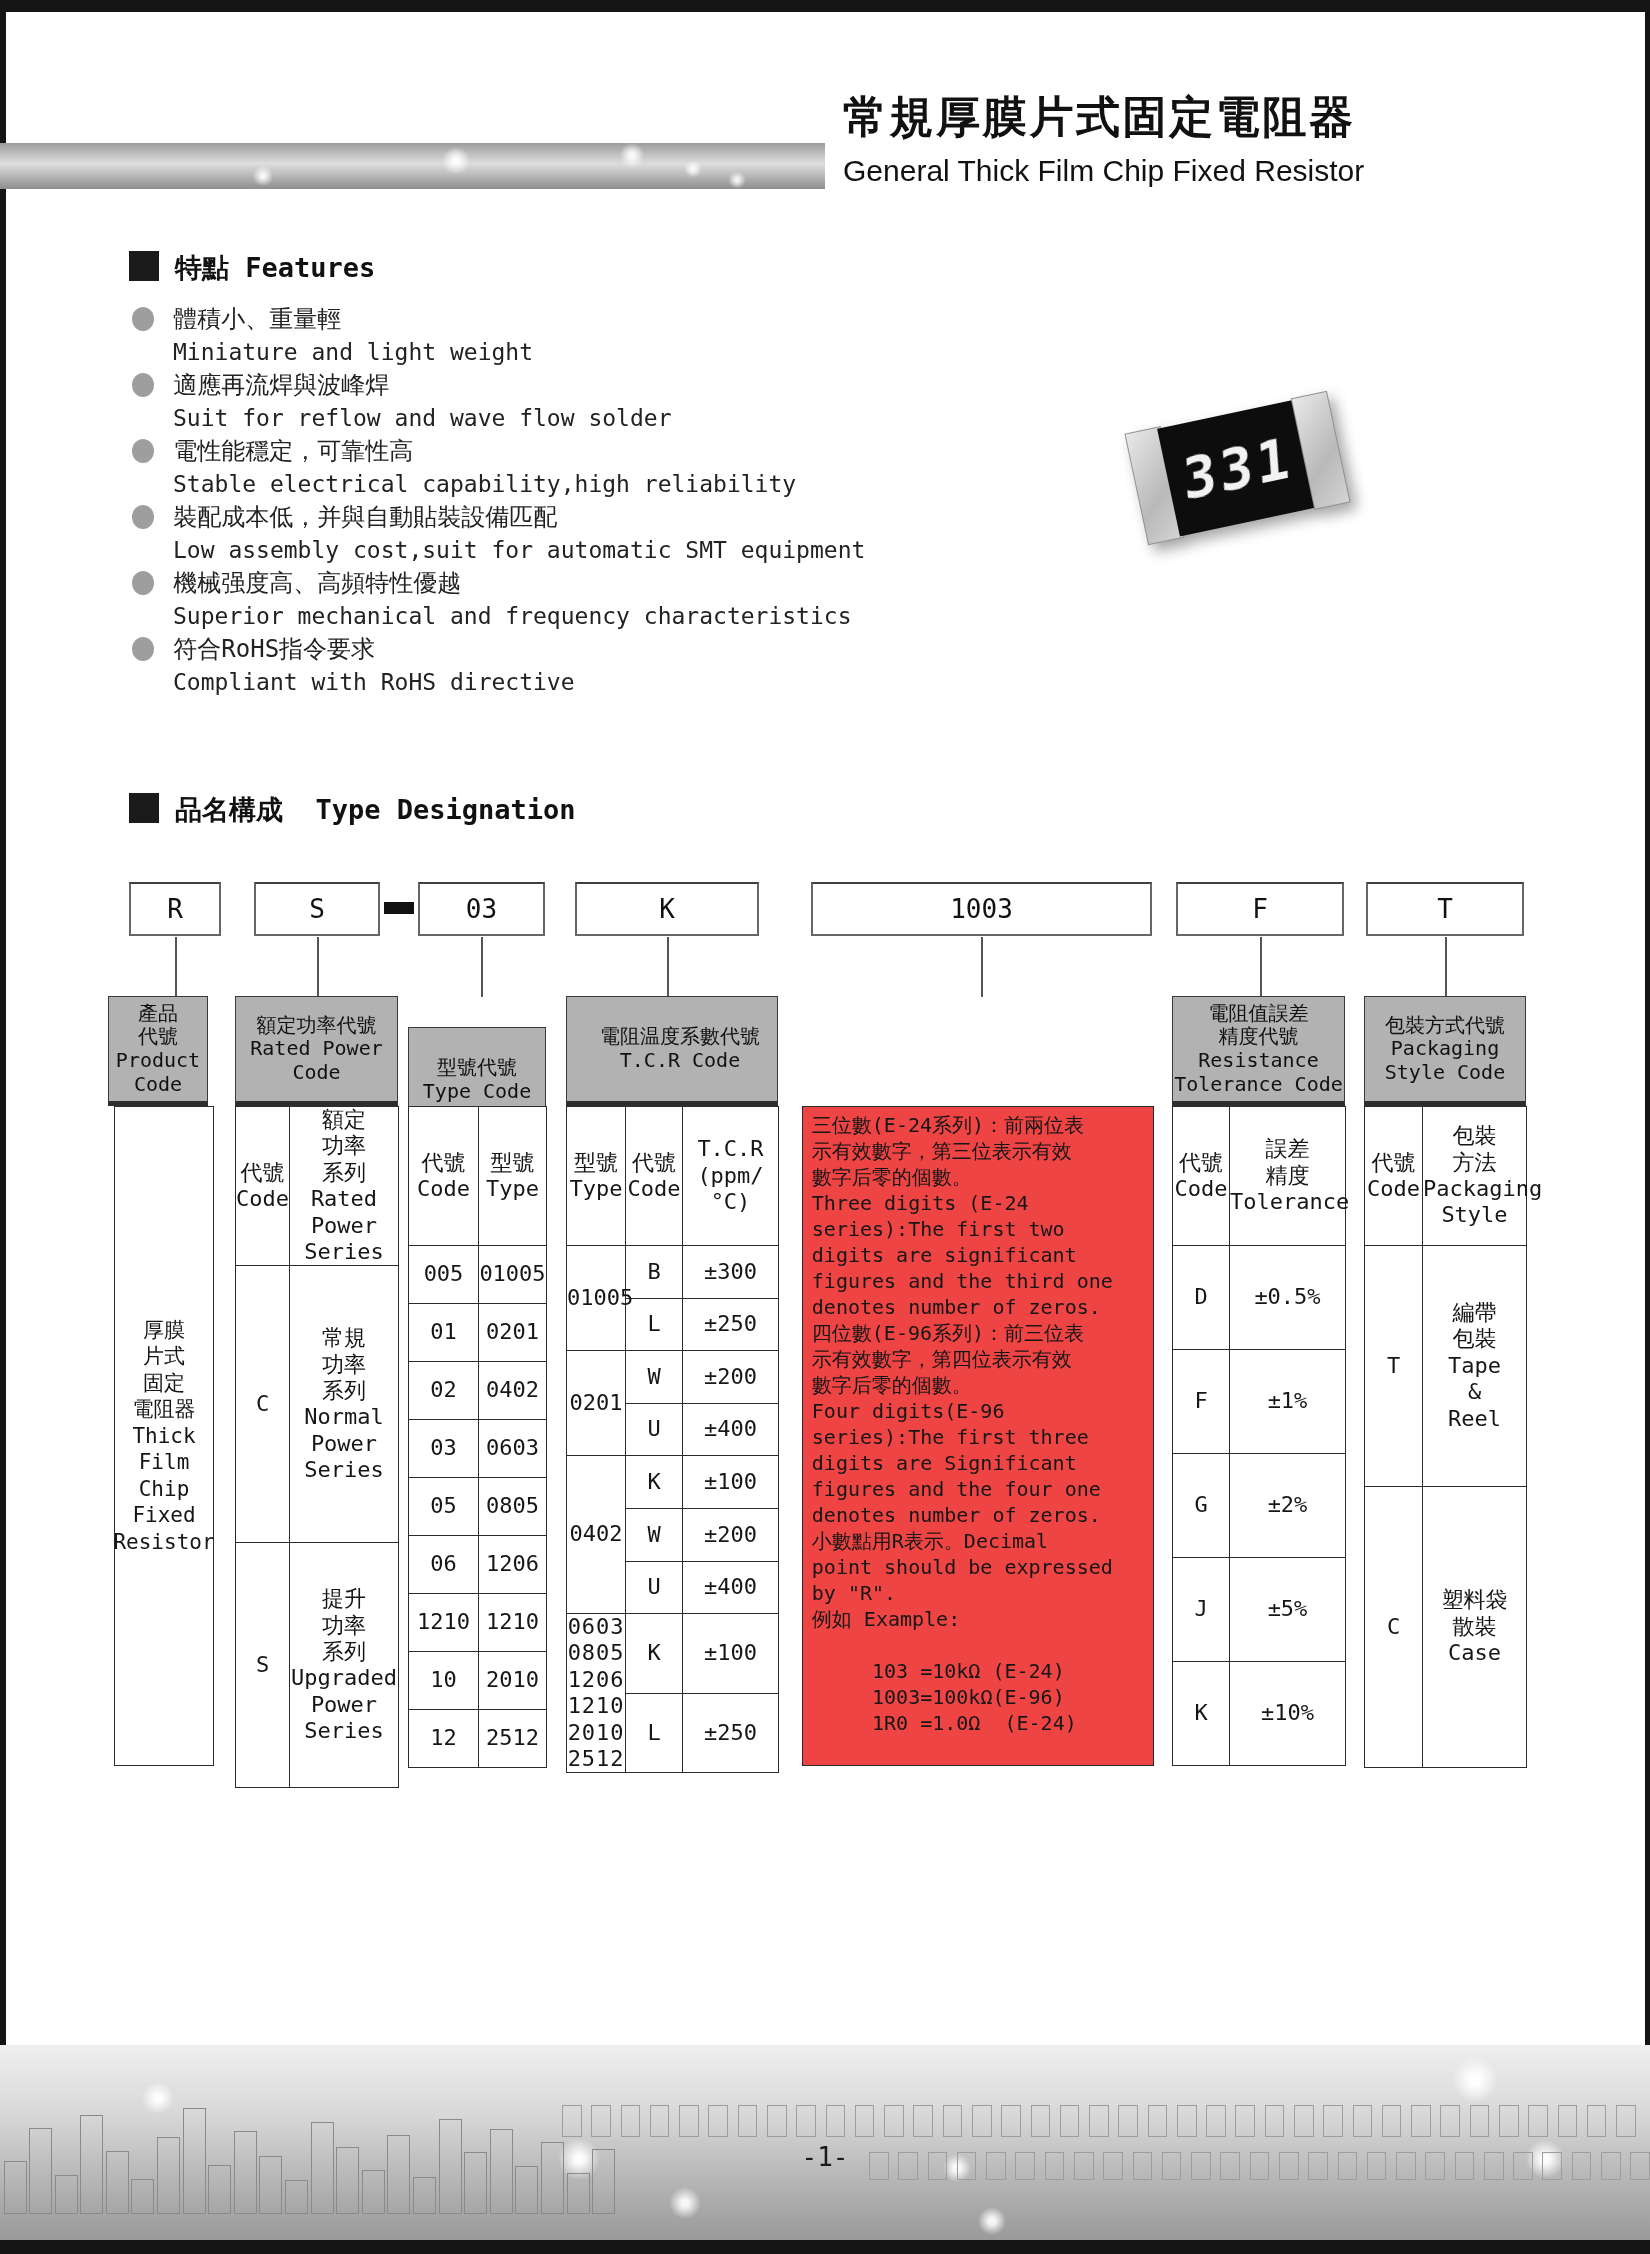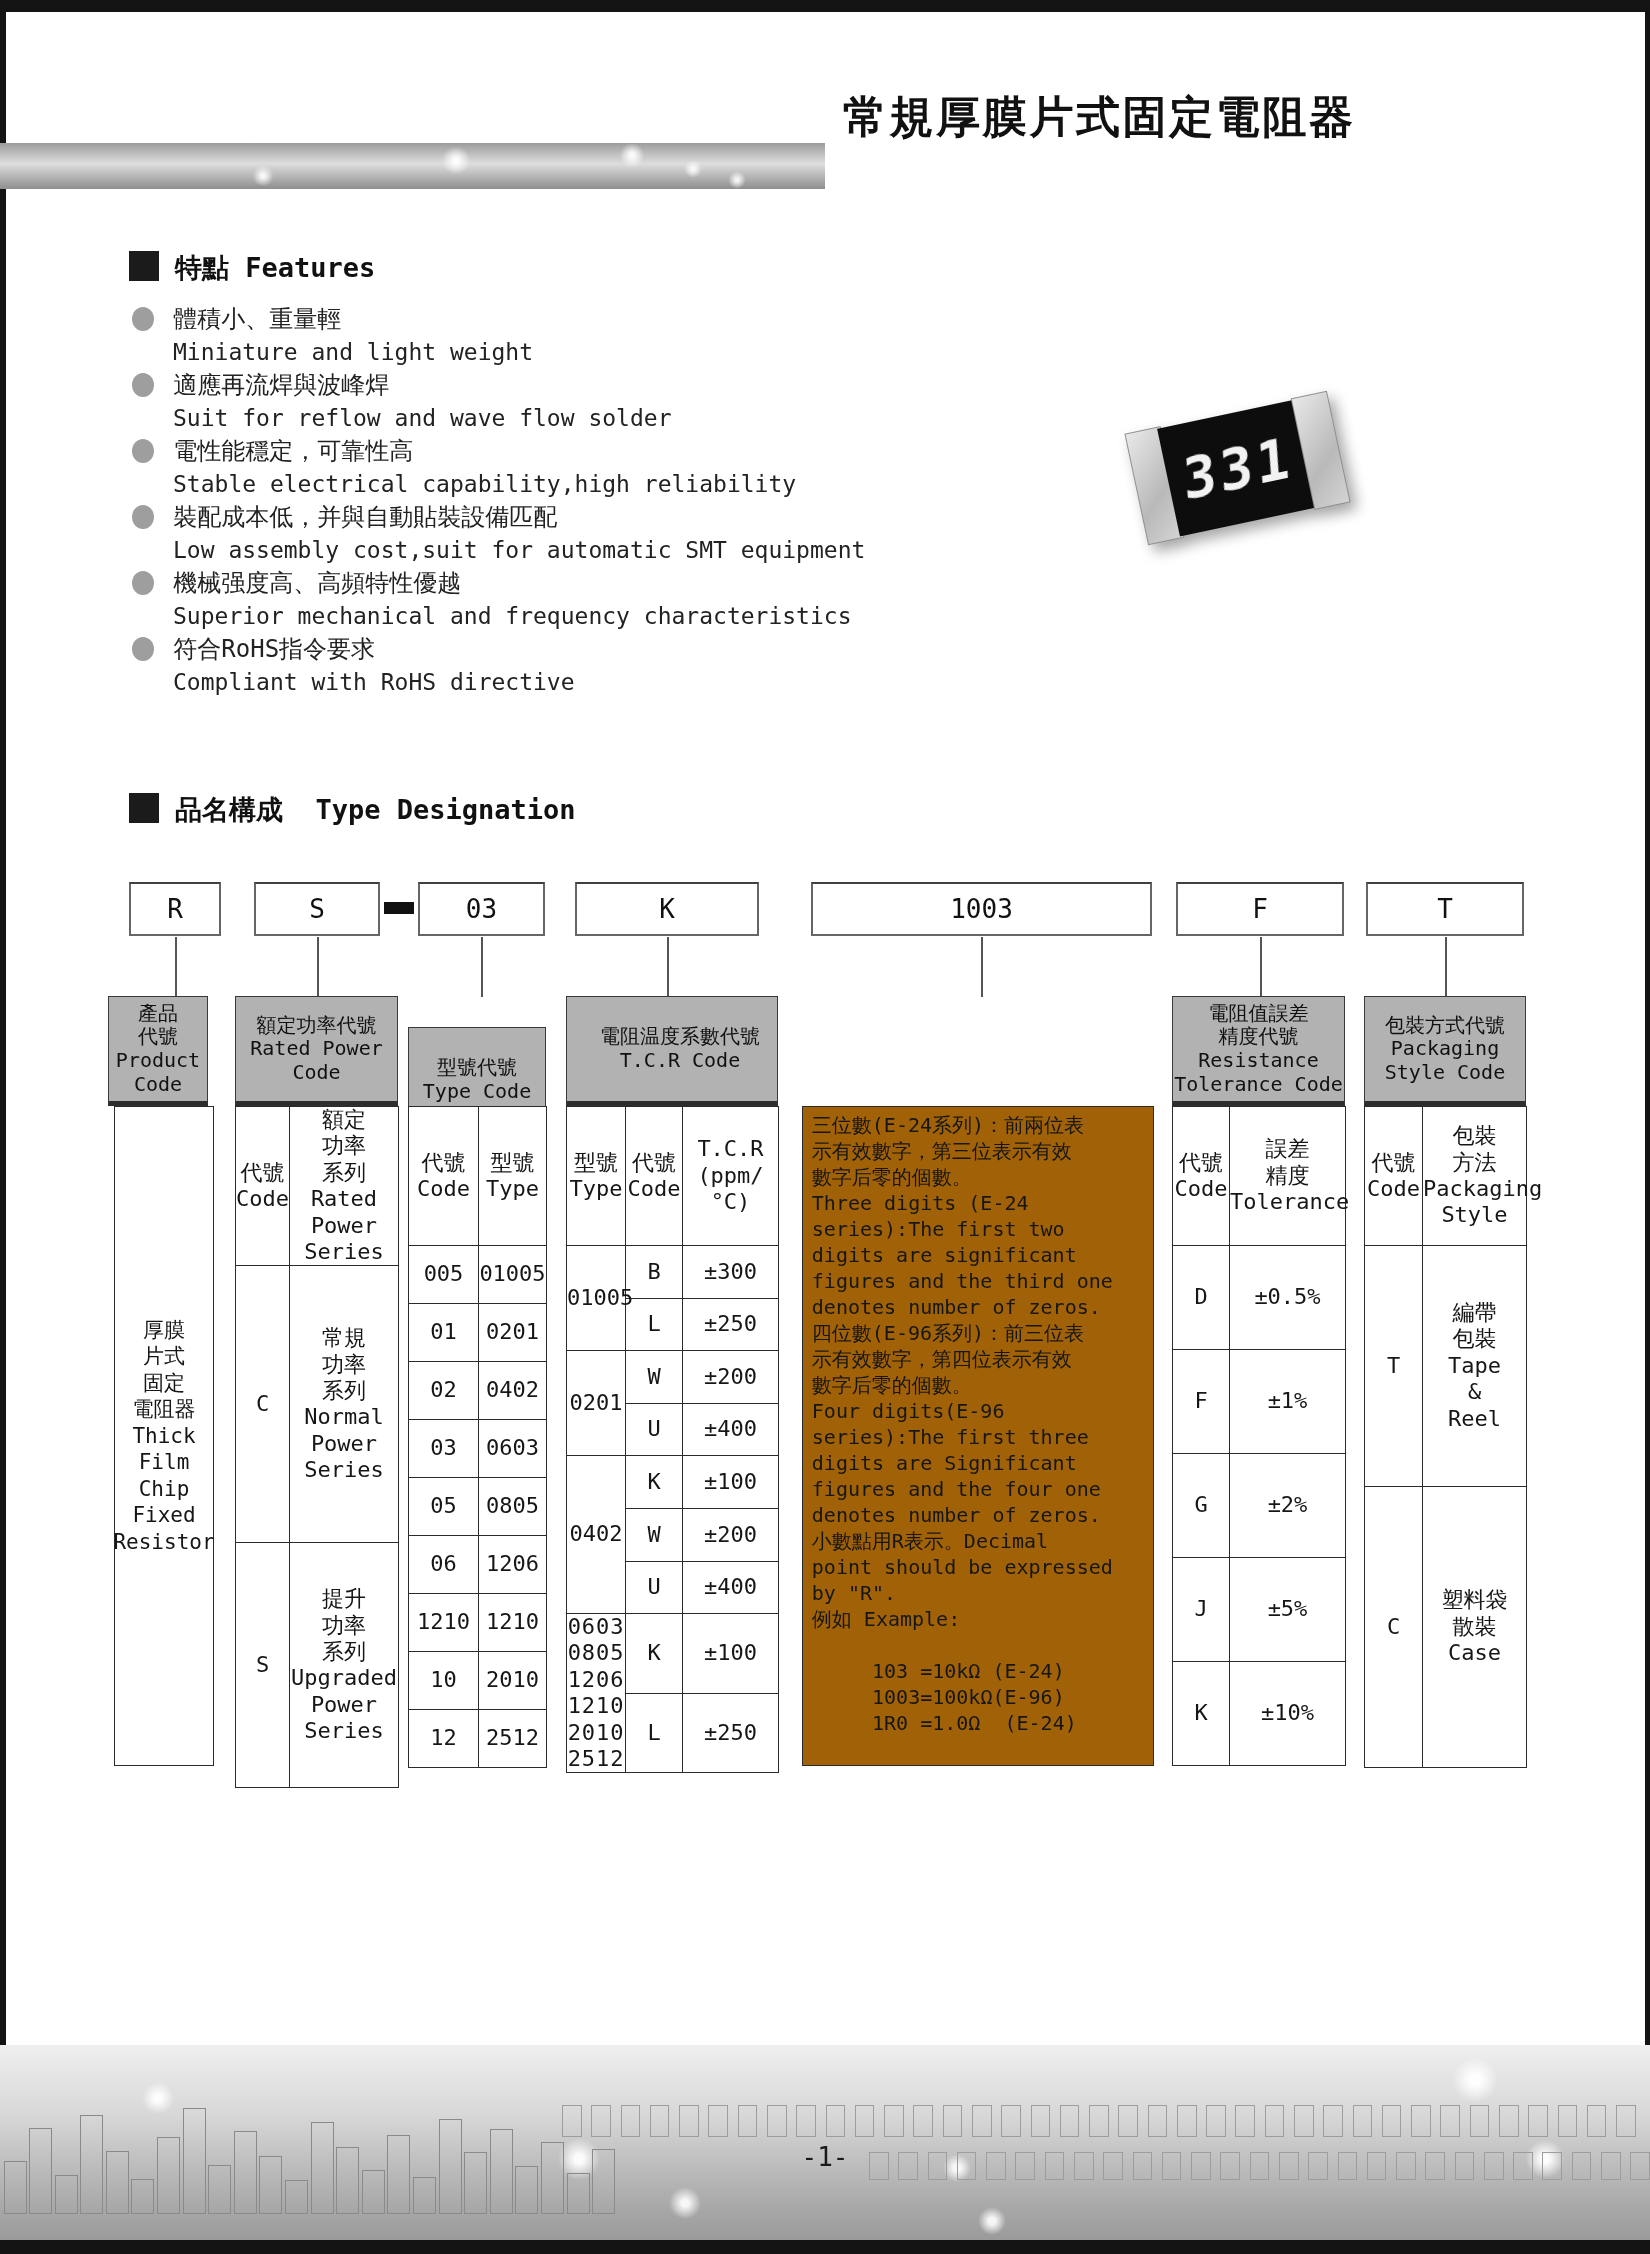--- a/index.html
+++ b/index.html
@@ -50,21 +50,21 @@
   table.grid{position:absolute;top:1106px;border-collapse:collapse;table-layout:fixed;}
   table.grid td{border:1.8px solid #2b2b2b;background:#fff;text-align:center;vertical-align:middle;
                 white-space:pre-line;font-size:22px;line-height:1.2;color:#161616;padding:0;}
   td.sub{font-size:18.4px;line-height:1.22;}
   td.big{font-size:27px;}
   td.small6{font-size:19.3px;line-height:1.25;}
   td.typemulti{font-size:20px;line-height:1.15;letter-spacing:0.9px;}
   .bigcell{position:absolute;top:1106px;background:#fff;border:1.8px solid #2b2b2b;box-sizing:border-box;
            display:flex;align-items:center;justify-content:center;text-align:center;white-space:pre-line;
            font-size:21px;line-height:1.26;color:#161616;}
-  .txtcell{position:absolute;top:1106px;background:#a16207;border:1.8px solid #2b2b2b;box-sizing:border-box;
+  .txtcell{position:absolute;top:1106px;background:#ef4444;border:1.8px solid #2b2b2b;box-sizing:border-box;
            padding:5.3px 8.8px;text-align:left;white-space:pre-wrap;font-size:20px;line-height:26px;color:#161616;}
   
   .botband{position:absolute;left:0;top:2045px;width:1650px;height:195px;
     background:
       radial-gradient(circle at 158px 53px, rgba(255,255,255,.95) 0 3.5px, rgba(255,255,255,0) 16px),
       radial-gradient(circle at 579px 114px, rgba(255,255,255,.95) 0 4.4px, rgba(255,255,255,0) 21px),
       radial-gradient(circle at 685px 158px, rgba(255,255,255,.9) 0 3.5px, rgba(255,255,255,0) 16px),
       radial-gradient(circle at 957px 123px, rgba(255,255,255,.9) 0 3.5px, rgba(255,255,255,0) 14px),
       radial-gradient(circle at 992px 176px, rgba(255,255,255,.9) 0 3.5px, rgba(255,255,255,0) 14px),
       radial-gradient(circle at 1475px 35px, rgba(255,255,255,.95) 0 5.3px, rgba(255,255,255,0) 23px),
@@ -85,20 +85,21 @@
 
 <div class="page">
 
   <div class="frame" style="left:0;top:0;width:1650px;height:12.3px;"></div>
   <div class="frame" style="left:0;top:2240px;width:1650px;height:14px;"></div>
   <div class="frame" style="left:0;top:0;width:6.1px;height:2254px;"></div>
   <div class="frame" style="left:1645px;top:0;width:5.3px;height:2254px;"></div>
 
   <div class="topband"></div>
   <div class="title-zh">常規厚膜片式固定電阻器</div>
+  <div class="title-en">General Thick Film Chip Fixed Resistor</div>
 
   <div class="sec-head" style="left:129px;top:250px;"><span class="sq"></span><span>特點 Features</span></div>
 
   <div class="features">
     <div class="feat">
       <div class="zh"><span class="dot"></span><span>體積小、重量輕</span></div>
       <div class="en">Miniature and light weight</div>
     </div>
     <div class="feat">
       <div class="zh"><span class="dot"></span><span>適應再流焊與波峰焊</span></div>

